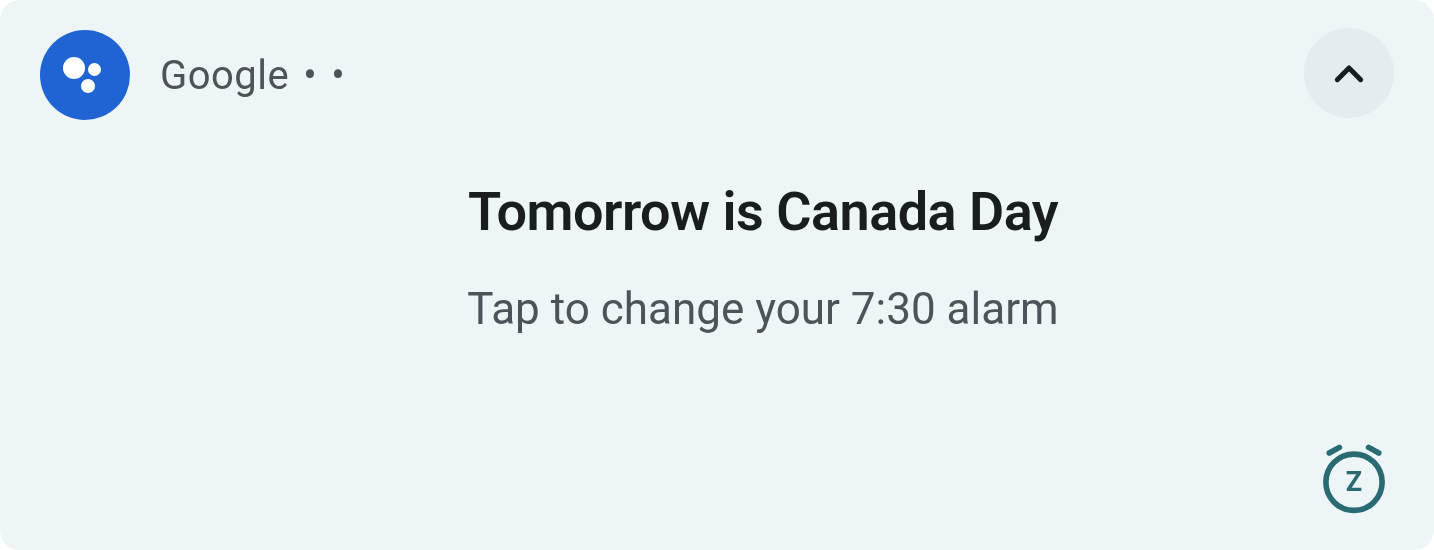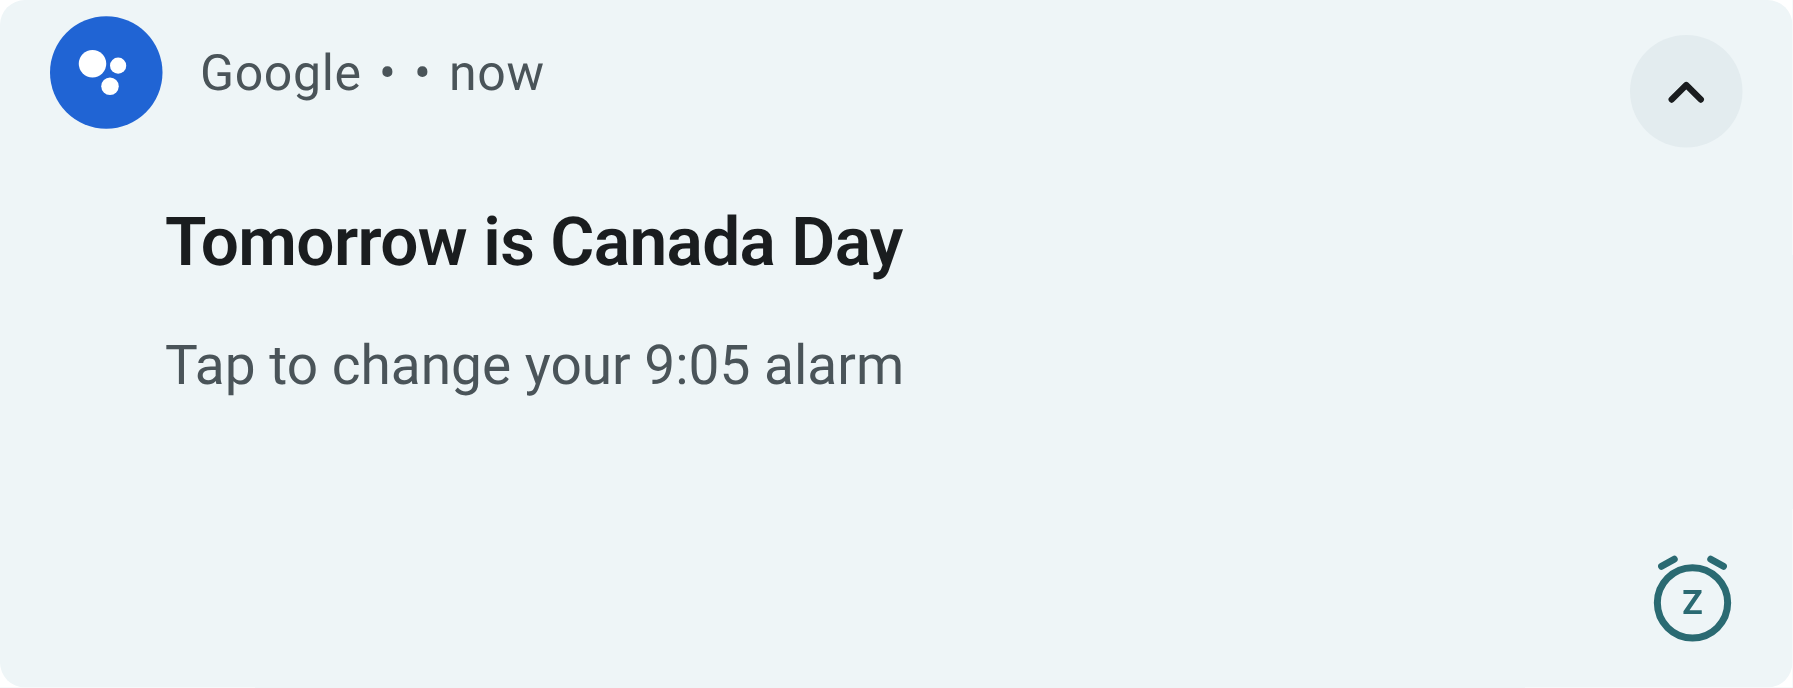--- a/index.html
+++ b/index.html
@@ -12,22 +12,23 @@
       background: #ffffff;
       width: 1434px;
       height: 550px;
       overflow: hidden;
     }
     .notification-card {
       width: 1434px;
       height: 550px;
       background: #eef5f7;
       border-radius: 20px;
-      padding: 13px 40px 30px 40px;
+      padding: 30px 40px 30px 40px;
       position: relative;
+      text-align: center;
     }
     .header-row {
       display: flex;
       align-items: center;
       gap: 30px;
     }
     .app-icon {
       width: 90px;
       height: 90px;
       border-radius: 50%;
@@ -132,33 +133,32 @@
       <div class="assistant-dots">
         <span class="dot dot1"></span>
         <span class="dot dot2"></span>
         <span class="dot dot3"></span>
       </div>
     </div>
     <div class="header-text">
       <span>Google</span>
       <span class="separator">•</span>
       <span class="separator">•</span>
-      <span>now</span>
     </div>
   </div>
 
   <div class="expand-button">
     <svg class="chevron-up" viewBox="0 0 24 24" fill="none" stroke="#1a1d1f" stroke-width="3" stroke-linecap="round" stroke-linejoin="round">
       <polyline points="5 16 12 9 19 16"></polyline>
     </svg>
   </div>
 
   <div class="content">
     <div class="title">Tomorrow is Canada Day</div>
-    <div class="subtitle">Tap to change your 9:05 alarm</div>
+    <div class="subtitle">Tap to change your 7:30 alarm</div>
   </div>
 
   <div class="alarm-icon">
     <svg viewBox="0 0 64 64" width="72" height="72" fill="none">
       <line x1="10" y1="8" x2="19" y2="3" stroke="#2a6a72" stroke-width="5" stroke-linecap="round"></line>
       <line x1="54" y1="8" x2="45" y2="3" stroke="#2a6a72" stroke-width="5" stroke-linecap="round"></line>
       <circle cx="32" cy="34" r="25" stroke="#2a6a72" stroke-width="5"></circle>
       <text x="32" y="42" font-size="24" font-weight="700" fill="#2a6a72" text-anchor="middle" font-family="Roboto, Arial, sans-serif">Z</text>
     </svg>
   </div>

